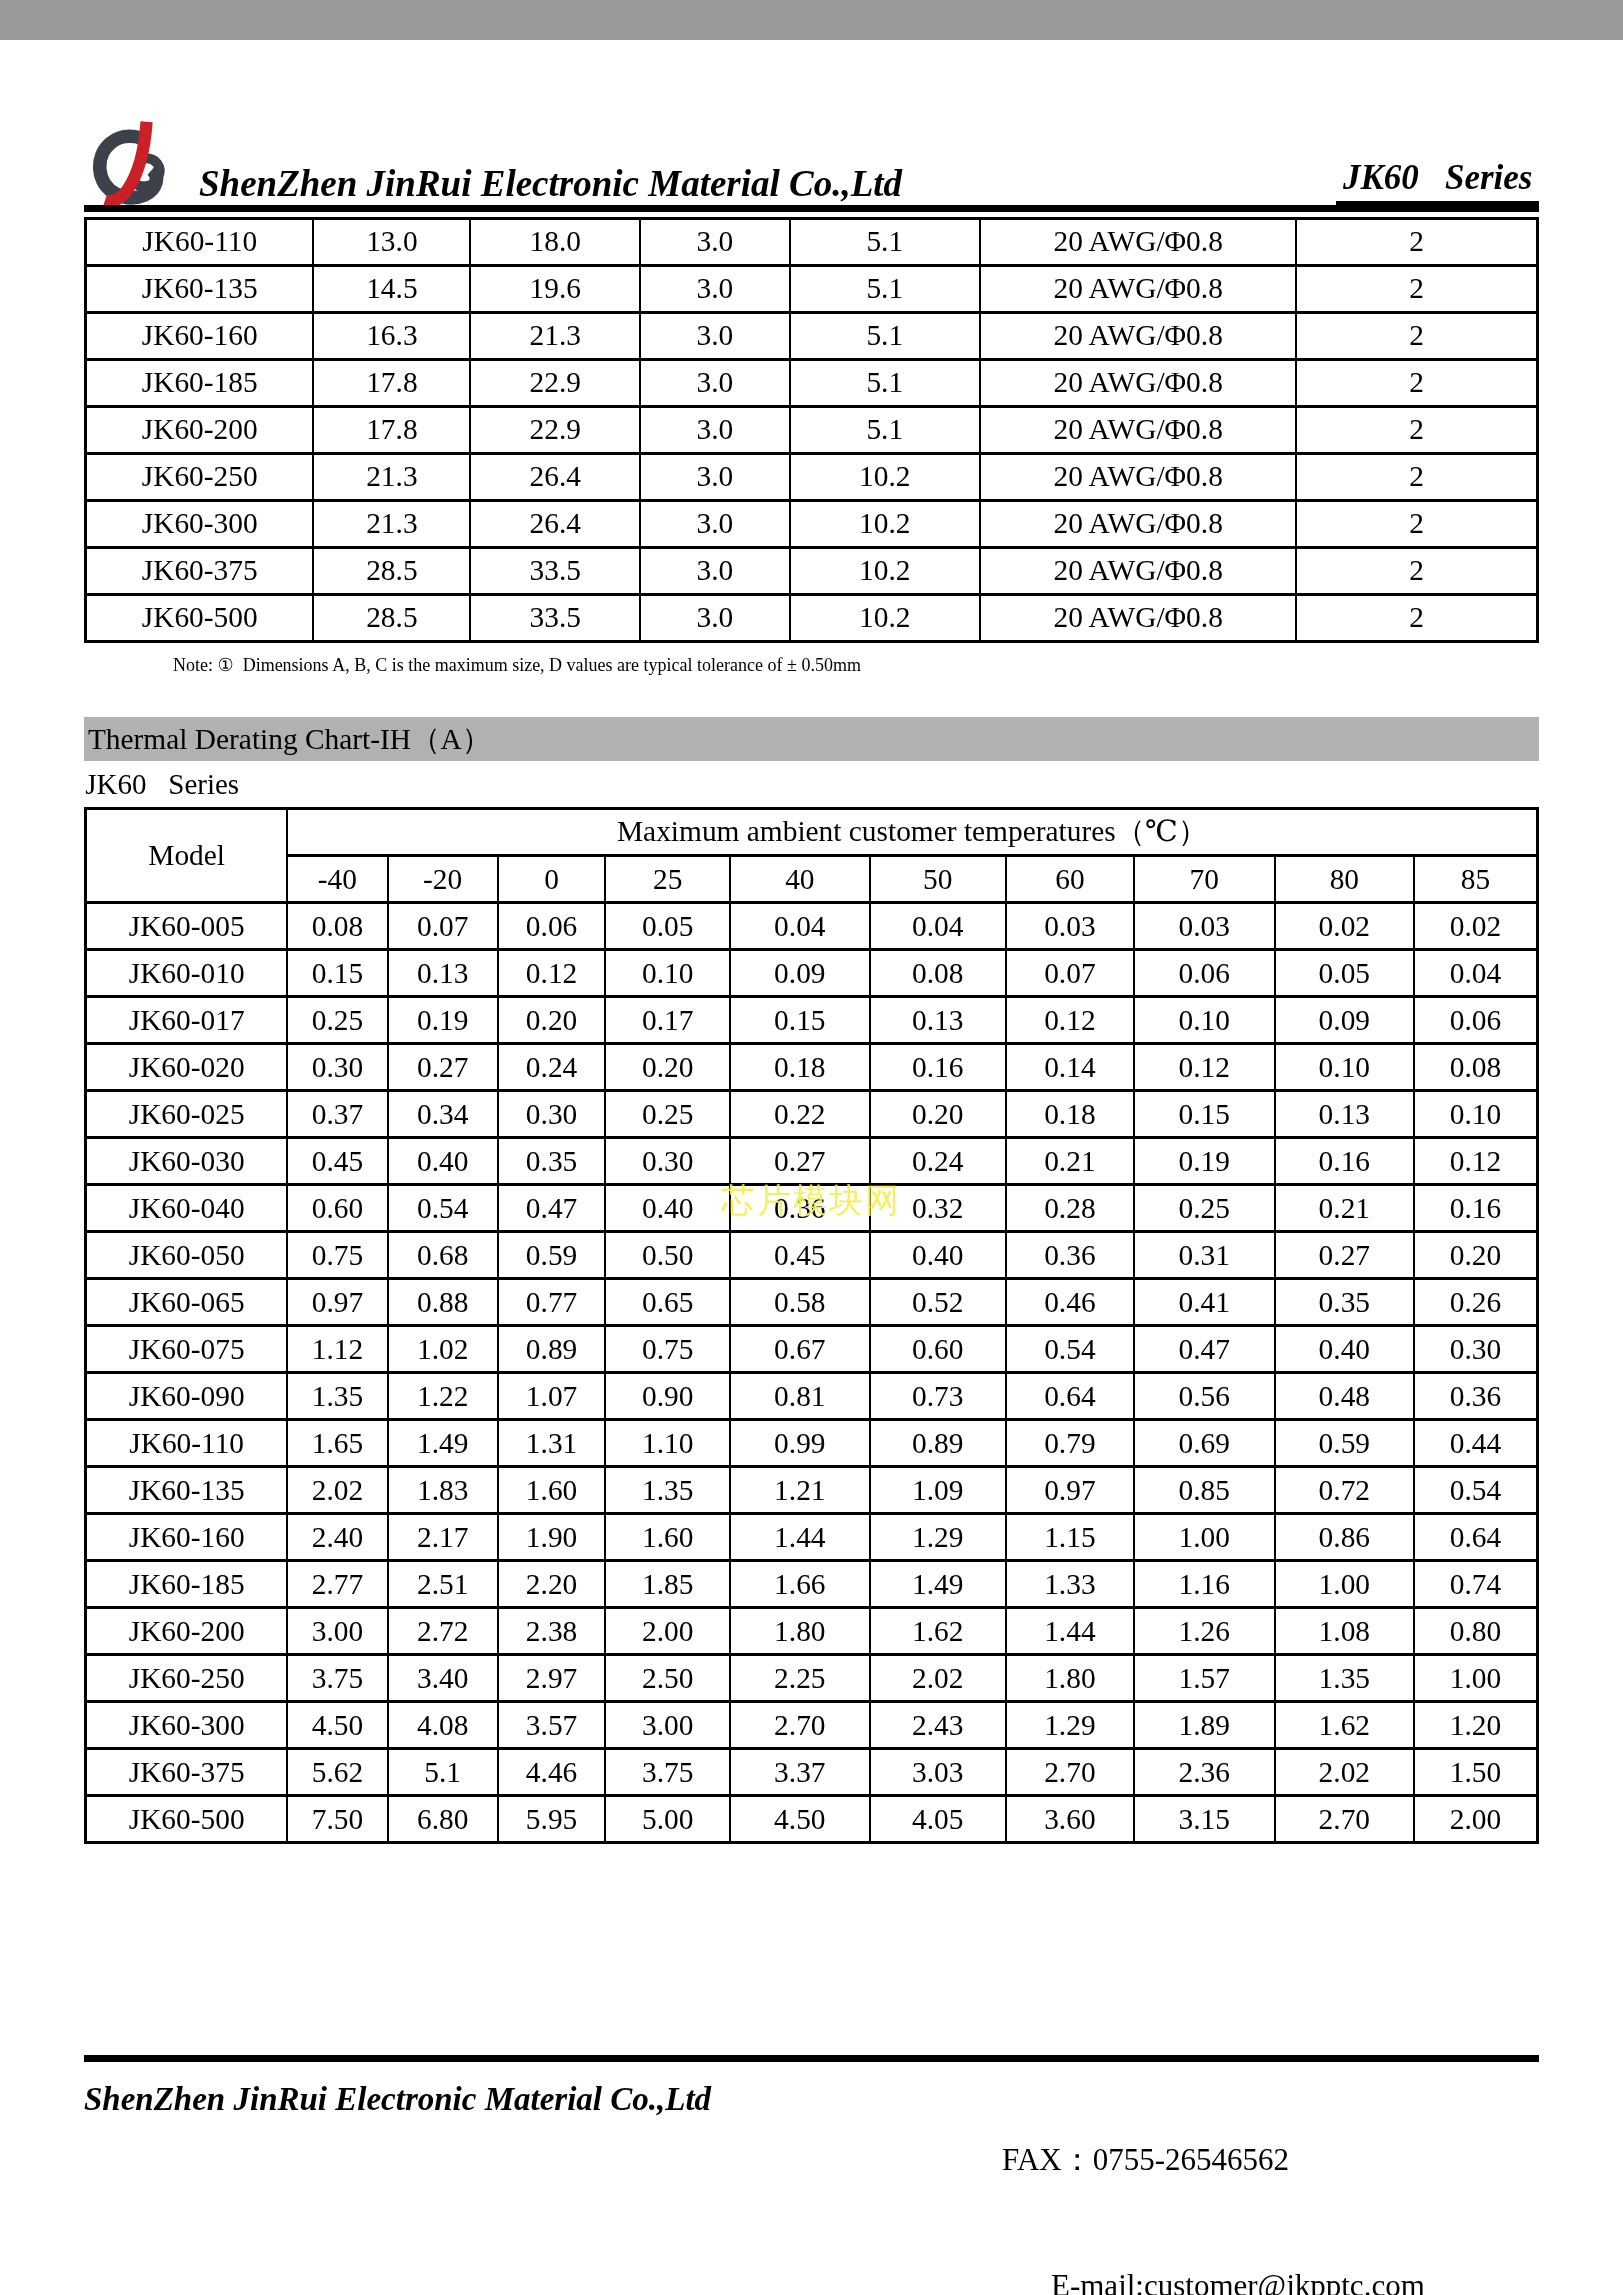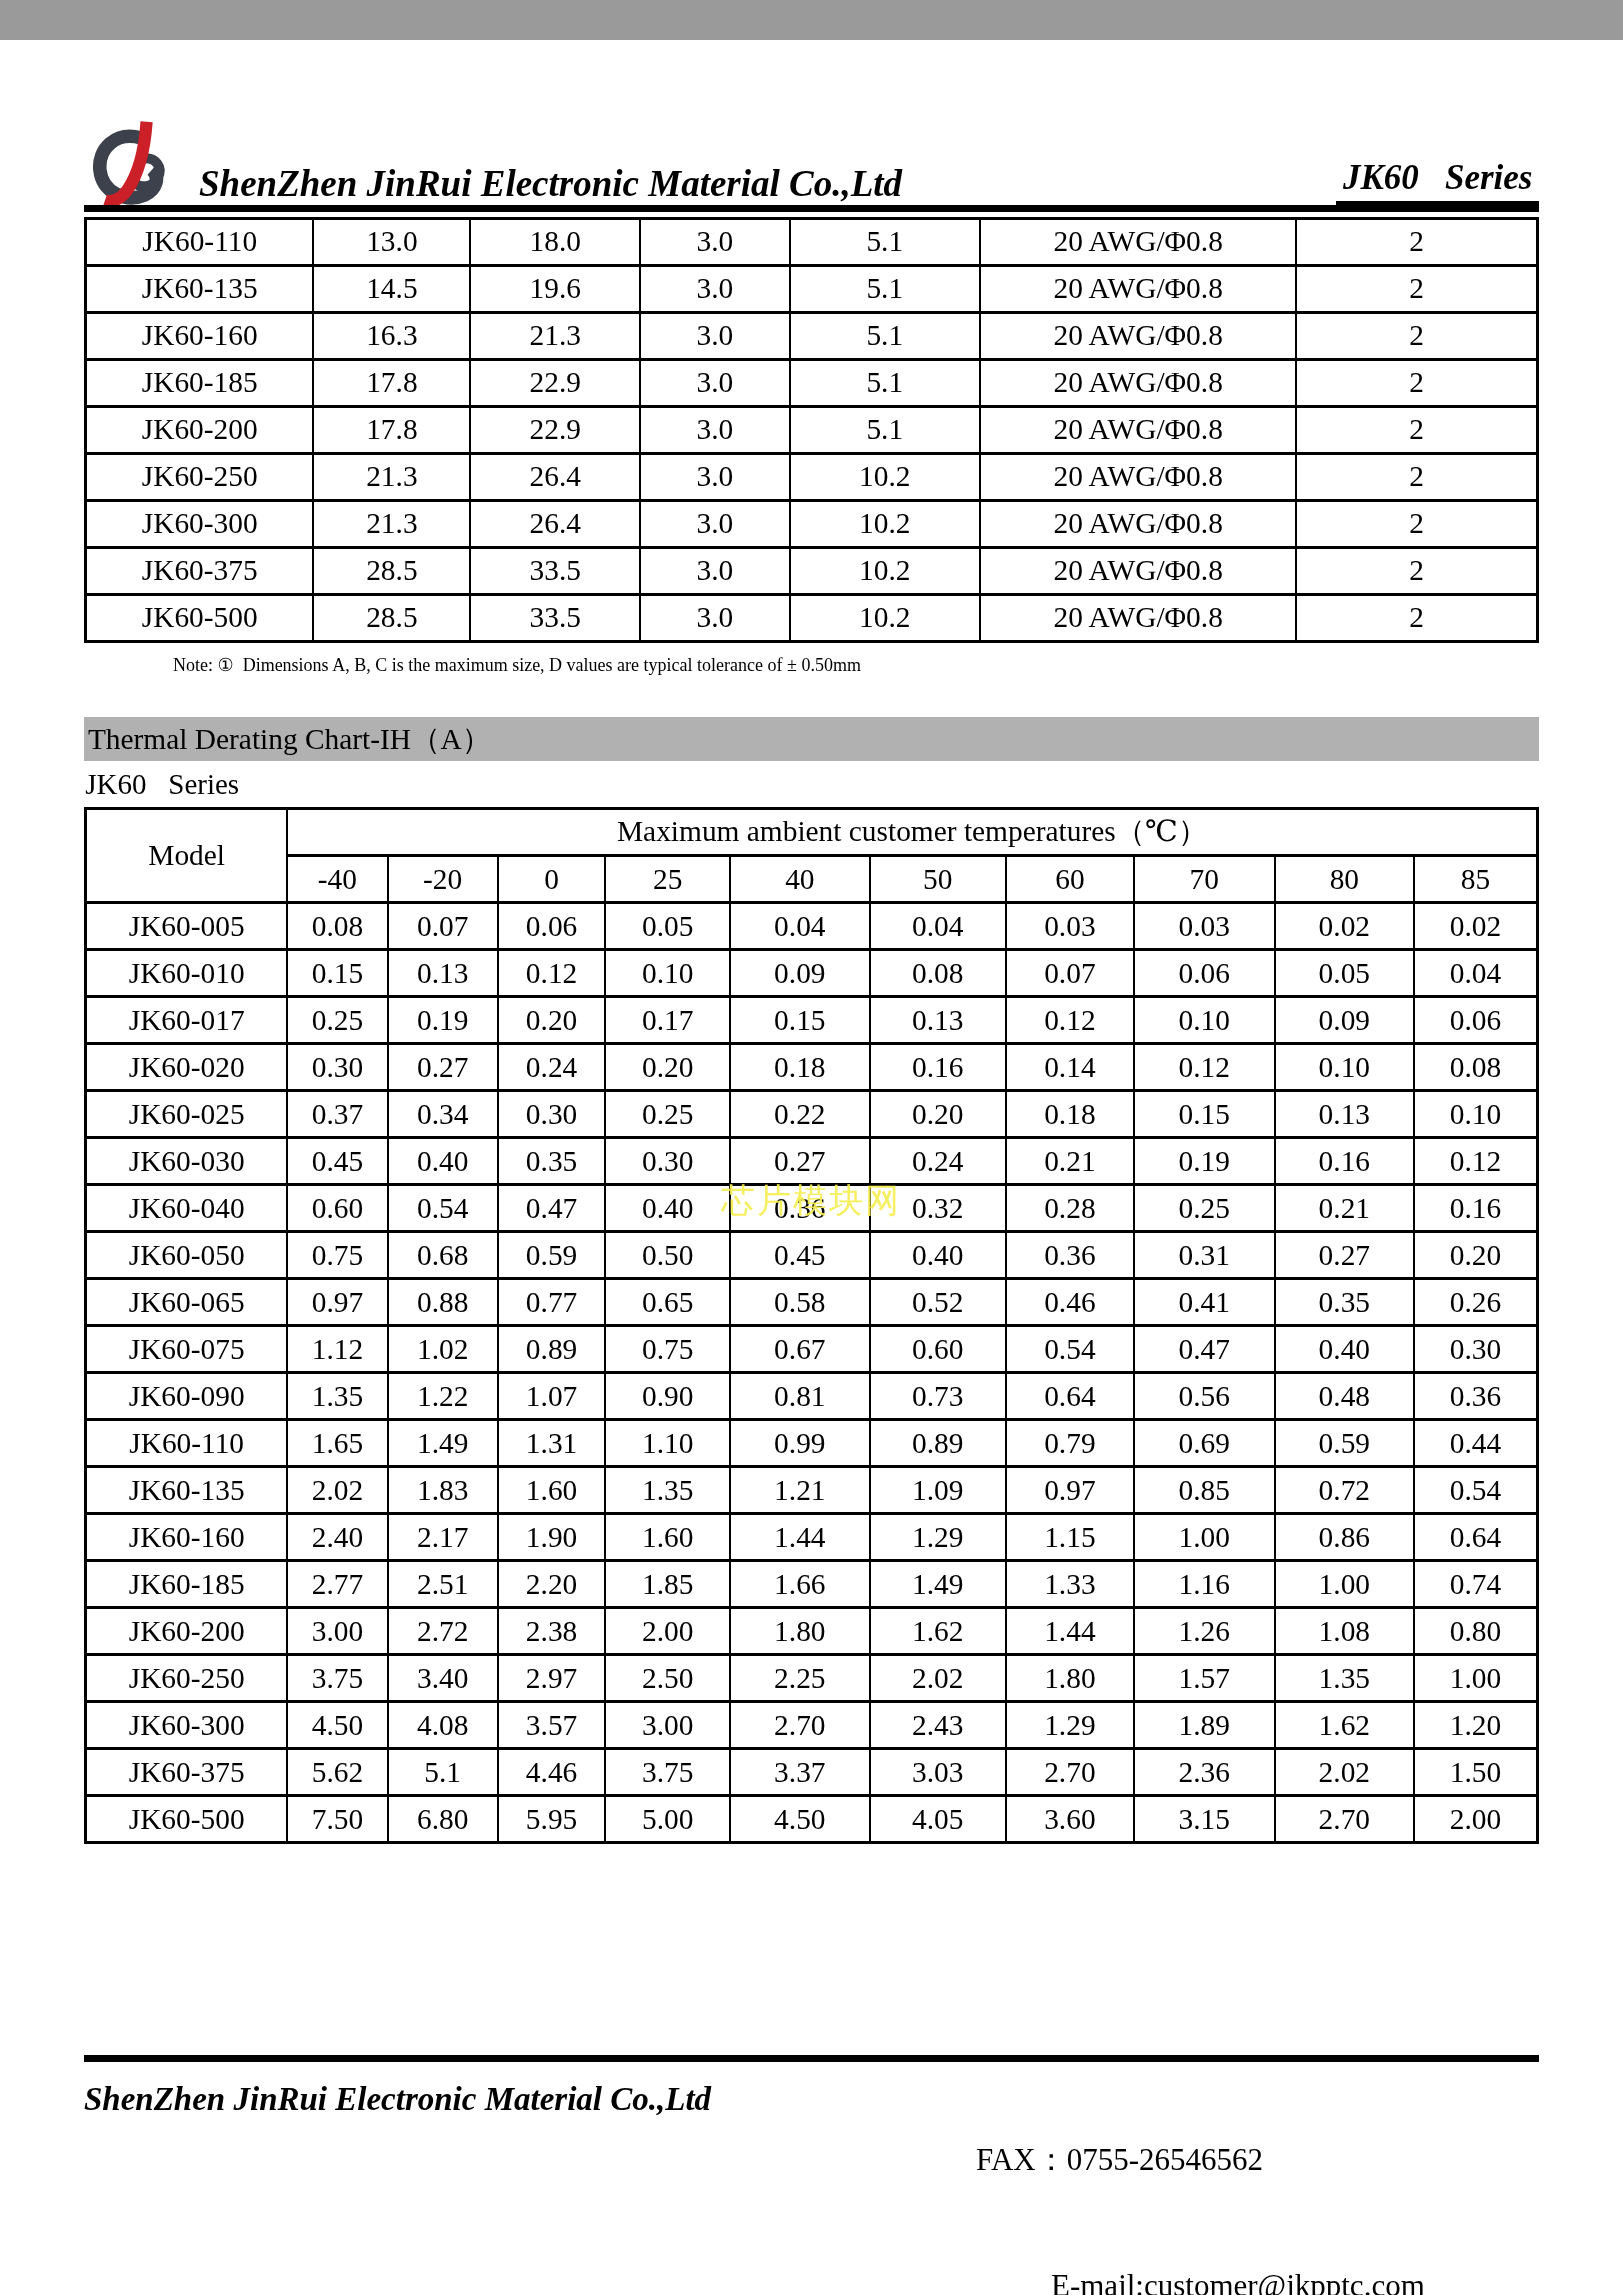--- a/index.html
+++ b/index.html
@@ -35,21 +35,21 @@
   .dim-table{margin-top:4.6px;}
   
   .note{font-size:18px;margin-top:11.8px;padding-left:89px;white-space:pre-wrap;}
   
   .banner{margin-top:41px;background:#b1b1b1;height:44px;line-height:44px;font-size:29.4px;padding-left:3.9px;}
   .subtitle{font-size:29px;margin:6.5px 0 6.5px 1.3px;white-space:pre;}
   
   .footer-rule{margin-top:211px;border-top:7.9px solid #000;}
   .f-company{font-size:33px;font-weight:bold;font-style:italic;margin-top:18.3px;white-space:pre;}
   .f-line{position:relative;font-size:31px;margin-top:21px;white-space:pre;}
-  .f-right{position:absolute;left:892px;top:0;white-space:pre;}
+  .f-right{position:absolute;left:918px;top:0;white-space:pre;}
   .f-right-email{position:absolute;left:967px;top:0;white-space:pre;}
   
   .watermark{
     position:absolute;left:721px;top:1138px;
     font-family:Liberation Sans, sans-serif;
     font-size:34px;color:#f6ee52;letter-spacing:2px;opacity:.92;
     pointer-events:none;
   }
 </style>
 </head>

